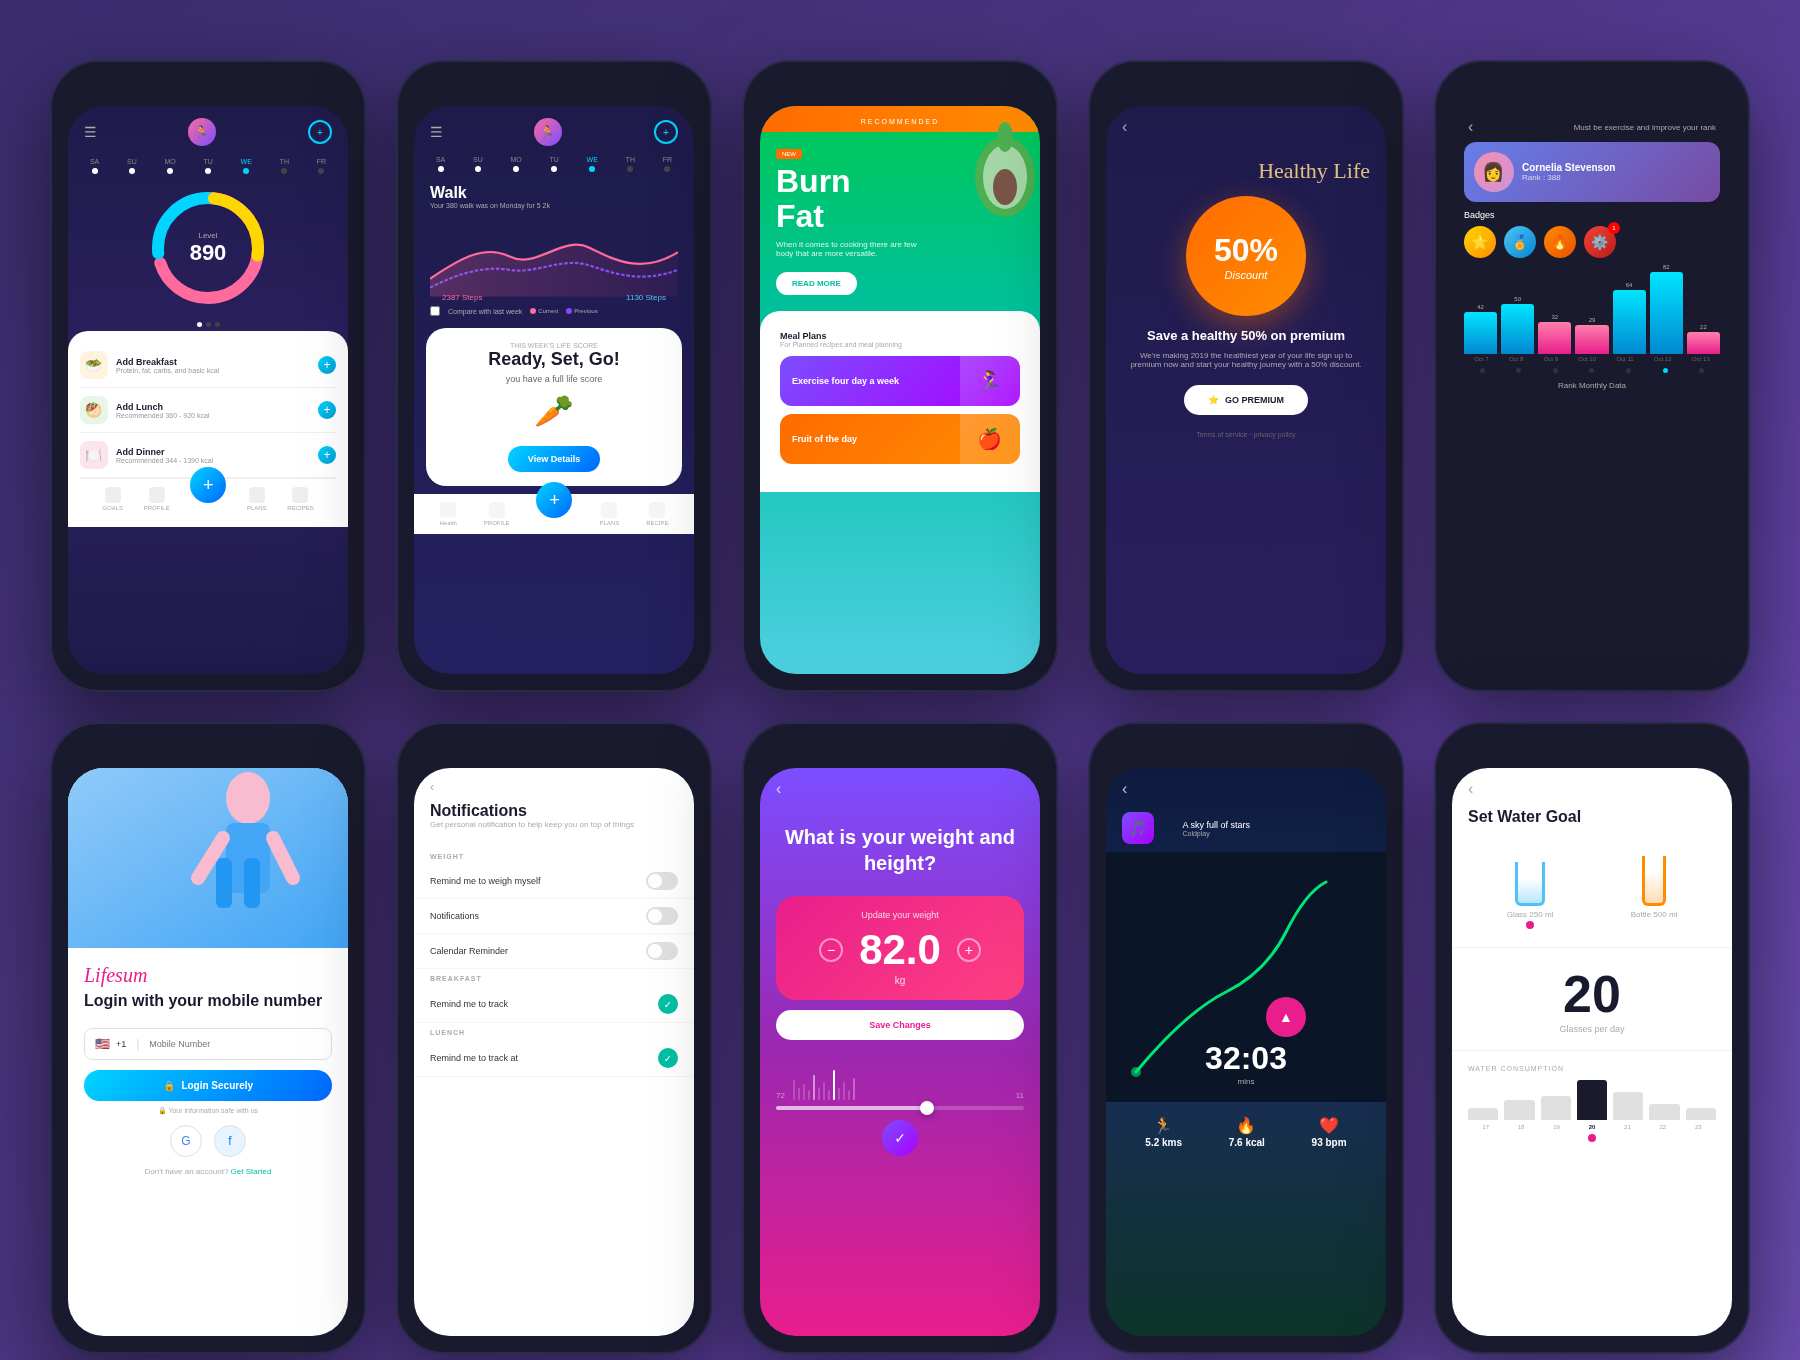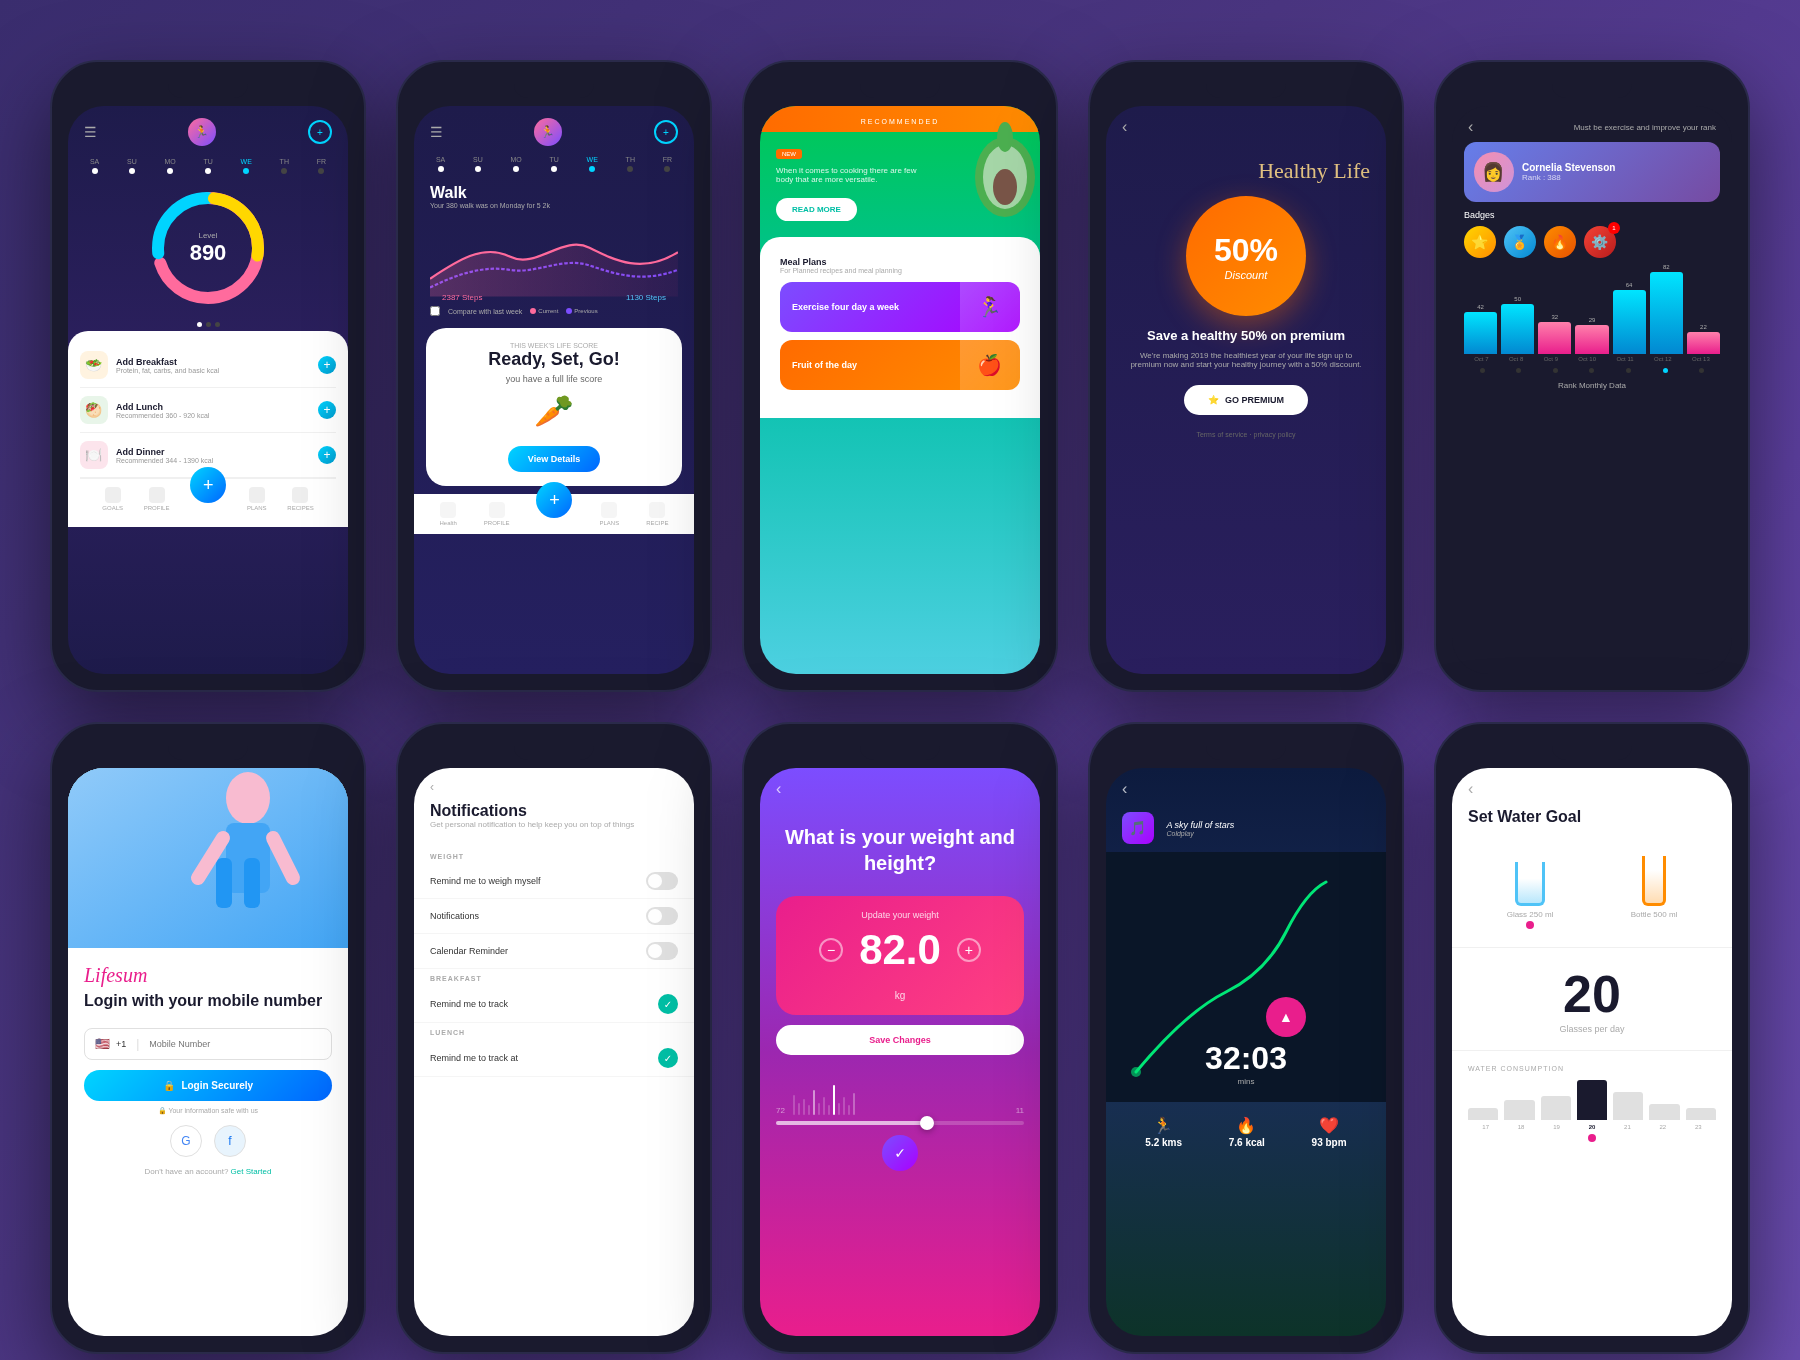--- a/index.html
+++ b/index.html
@@ -388,40 +388,40 @@
     }
     .p8-card-label { font-size: 9px; color: rgba(255,255,255,0.8); margin-bottom: 6px; }
     .p8-weight-row { display: flex; align-items: center; justify-content: center; gap: 16px; }
     .p8-minus, .p8-plus {
       width: 24px; height: 24px; border-radius: 50%;
       border: 2px solid rgba(255,255,255,0.5);
       display: flex; align-items: center; justify-content: center;
       color: #fff; font-size: 14px;
     }
     .p8-weight { font-size: 42px; font-weight: 900; color: #fff; }
-    .p8-unit { font-size: 10px; color: rgba(255,255,255,0.8); margin-top: 16px; }
+    .p8-unit { font-size: 10px; color: rgba(255,255,255,0.8); margin-top: 1px; }
     .p8-save-btn {
       background: #fff;
       color: #e91e8c;
       border-radius: 25px;
       padding: 10px;
       text-align: center;
       font-size: 9px;
       font-weight: 700;
       margin: 10px 16px 0;
     }
 
     
     .phone9-screen {
       background: linear-gradient(180deg, #0d1b3e 0%, #1a2d5a 50%, #0d3329 100%);
     }
     .p9-header { padding: 12px 16px 6px; display: flex; align-items: center; }
     .p9-track { padding: 8px 16px; }
     .p9-track-icon { width: 32px; height: 32px; border-radius: 8px; background: linear-gradient(135deg, #7c4dff, #aa00ff); display: inline-flex; align-items: center; justify-content: center; font-size: 14px; vertical-align: middle; }
-    .p9-track-text { display: inline-block; vertical-align: middle; margin-left: 8px; font-style: italic; }
+    .p9-track-text { display: inline-block; vertical-align: middle; margin-left: 24px; }
     .p9-track-name { font-size: 9px; color: #fff; }
     .p9-track-artist { font-size: 7px; color: #aaa; }
     .p9-time { font-size: 32px; font-weight: 900; color: #fff; }
     .p9-time-label { font-size: 8px; color: #aaa; }
     .p9-stats { display: flex; justify-content: space-around; padding: 10px 16px; }
     .p9-stat { text-align: center; }
     .p9-stat-val { font-size: 10px; font-weight: 700; color: #fff; }
 
     
     .phone10-screen {
@@ -688,20 +688,21 @@
   </div>
 
   <div class="phone">
     <div class="phone-notch"></div>
     <div class="phone-screen phone3-screen">
       <div style="background:linear-gradient(90deg,#ff6b00,#ff8c00);padding:4px 8px;text-align:center;">
         <span style="font-size:7px;color:#fff;letter-spacing:2px;text-transform:uppercase;">RECOMMENDED</span>
       </div>
       <div style="padding:10px 16px 0;position:relative;">
         <span style="background:#ff6b00;color:#fff;font-size:6px;padding:2px 6px;border-radius:3px;">NEW</span>
+        <div style="font-size:32px;font-weight:900;color:#fff;line-height:1.1;margin-top:4px;">Burn<br>Fat</div>
         <div style="font-size:8px;color:rgba(255,255,255,0.85);margin:6px 0;max-width:60%;">When it comes to cooking there are few body that are more versatile.</div>
         
         <svg width="80" height="100" viewBox="0 0 80 100" style="position:absolute;right:-5px;top:-10px;">
           <ellipse cx="40" cy="55" rx="30" ry="40" fill="#4caf50"></ellipse>
           <ellipse cx="40" cy="55" rx="22" ry="32" fill="#a5d6a7"></ellipse>
           <ellipse cx="40" cy="65" rx="12" ry="18" fill="#795548"></ellipse>
           <ellipse cx="40" cy="15" rx="8" ry="15" fill="#4caf50"></ellipse>
         </svg>
         <div class="p3-read-btn">READ MORE</div>
       </div>

